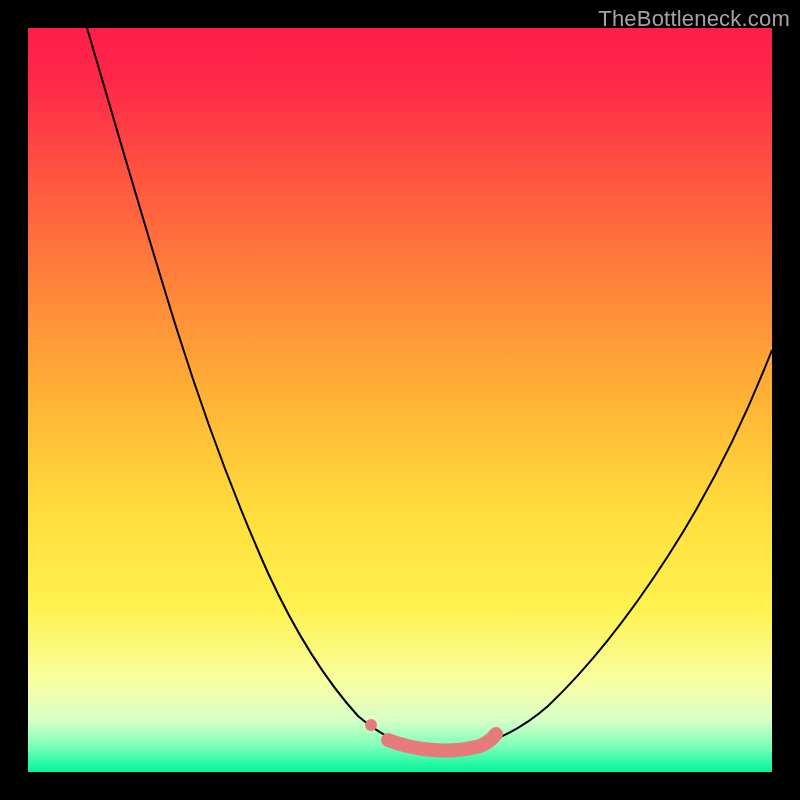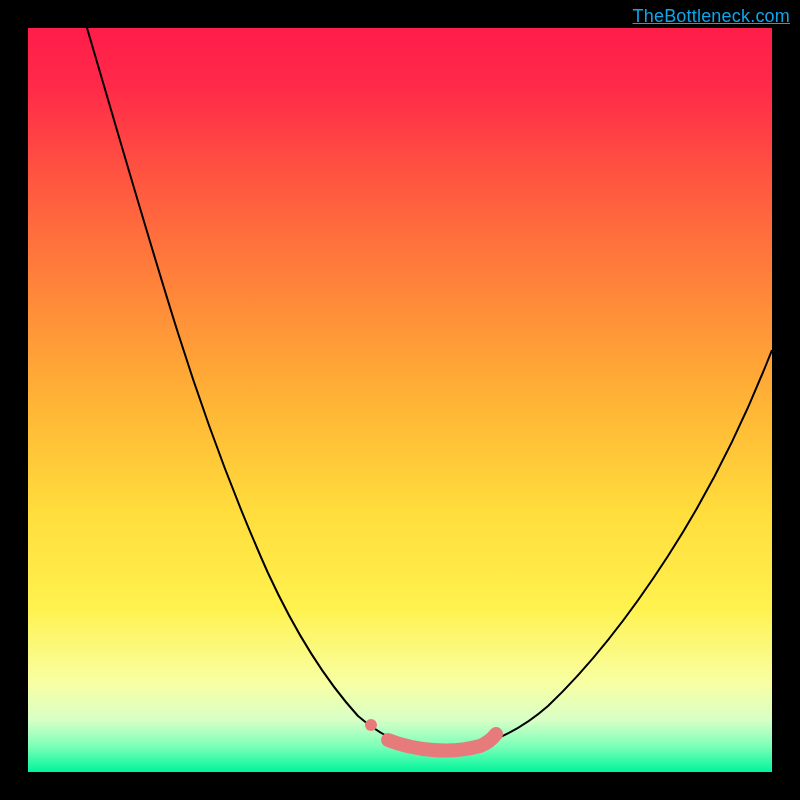--- a/index.html
+++ b/index.html
@@ -23,25 +23,24 @@
     position: absolute;
     left: 0;
     top: 0;
     width: 744px;
     height: 744px;
   }
   .watermark {
     position: absolute;
     top: 6px;
     right: 10px;
-    color: #0ea5e9;
-    font-size: 18px;
+    color: #a3a3a3;
+    font-size: 22px;
     font-weight: 500;
     letter-spacing: 0.2px;
-    text-decoration: underline;
   }
   .curve-line {
     stroke: #000000;
     stroke-width: 2;
     fill: none;
   }
   .inner-bg {
     
   }
   .pink-seg {

